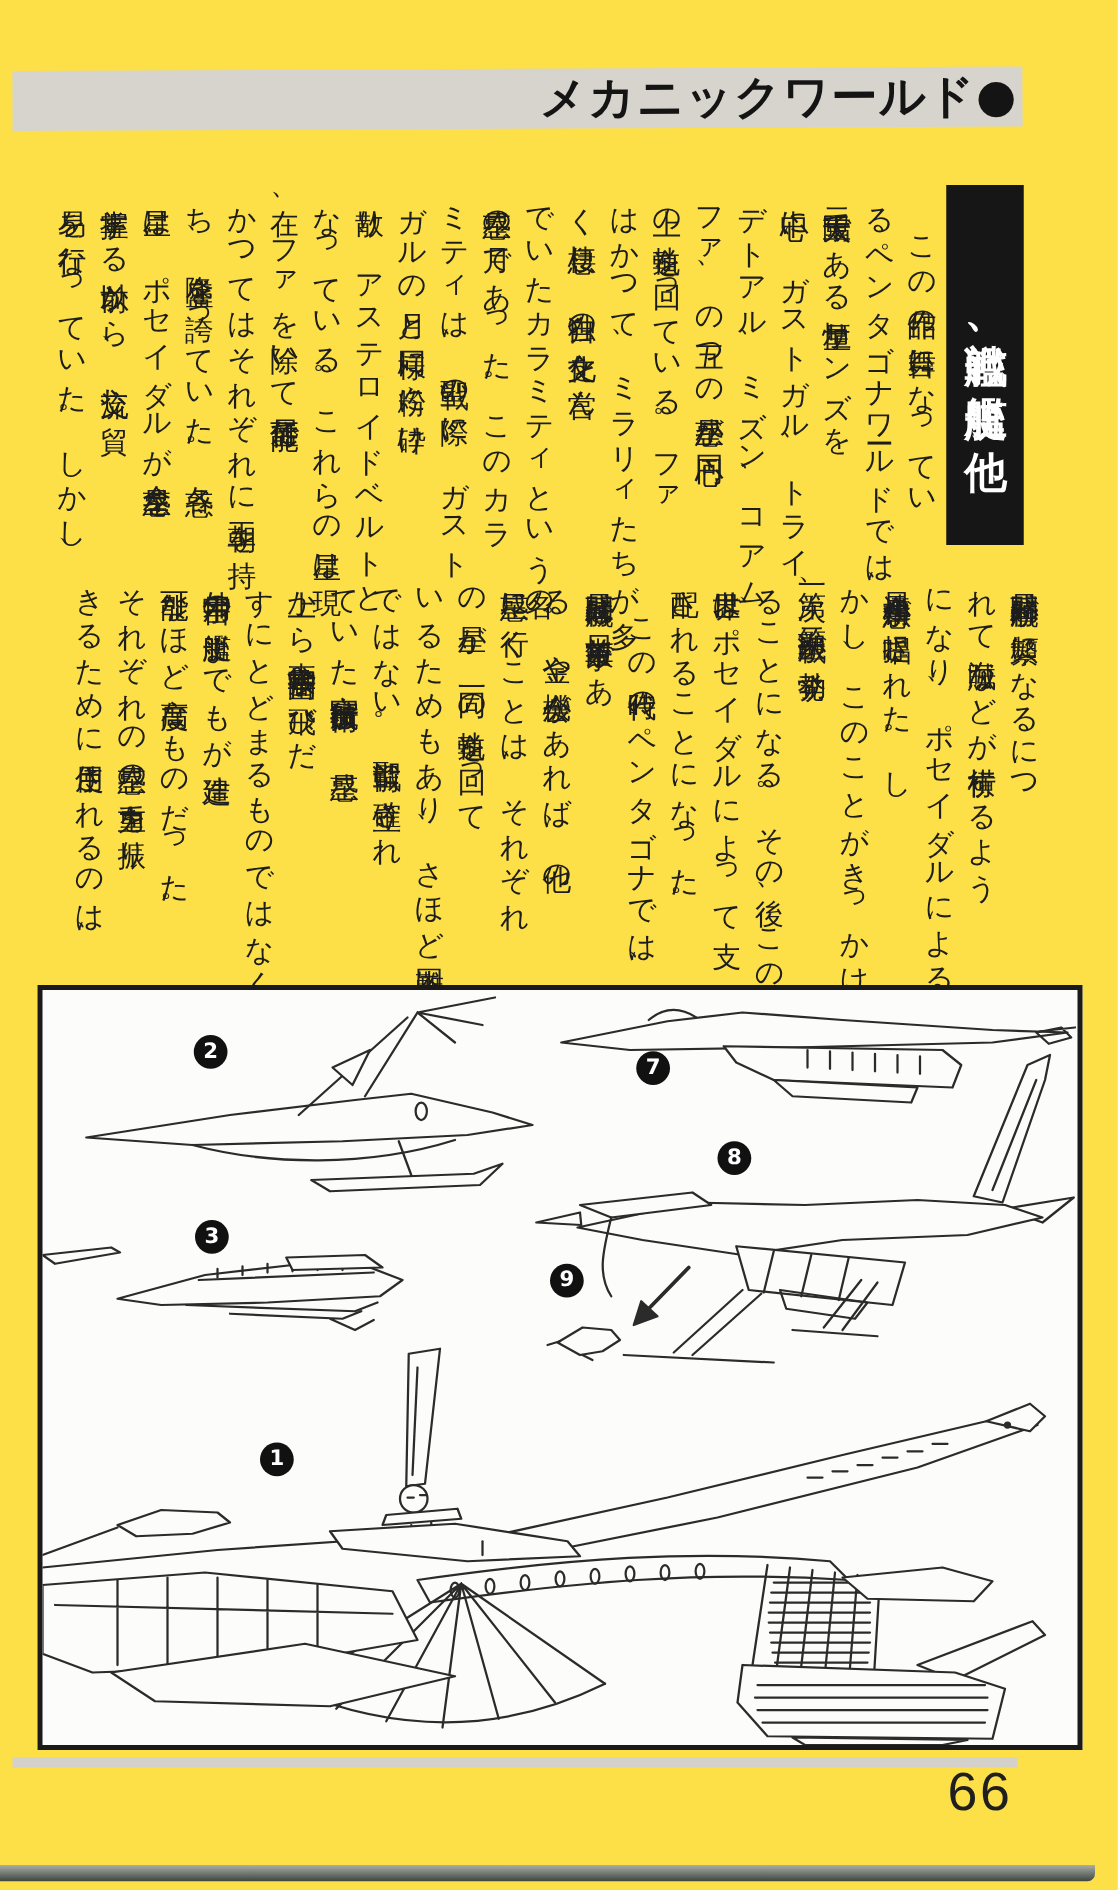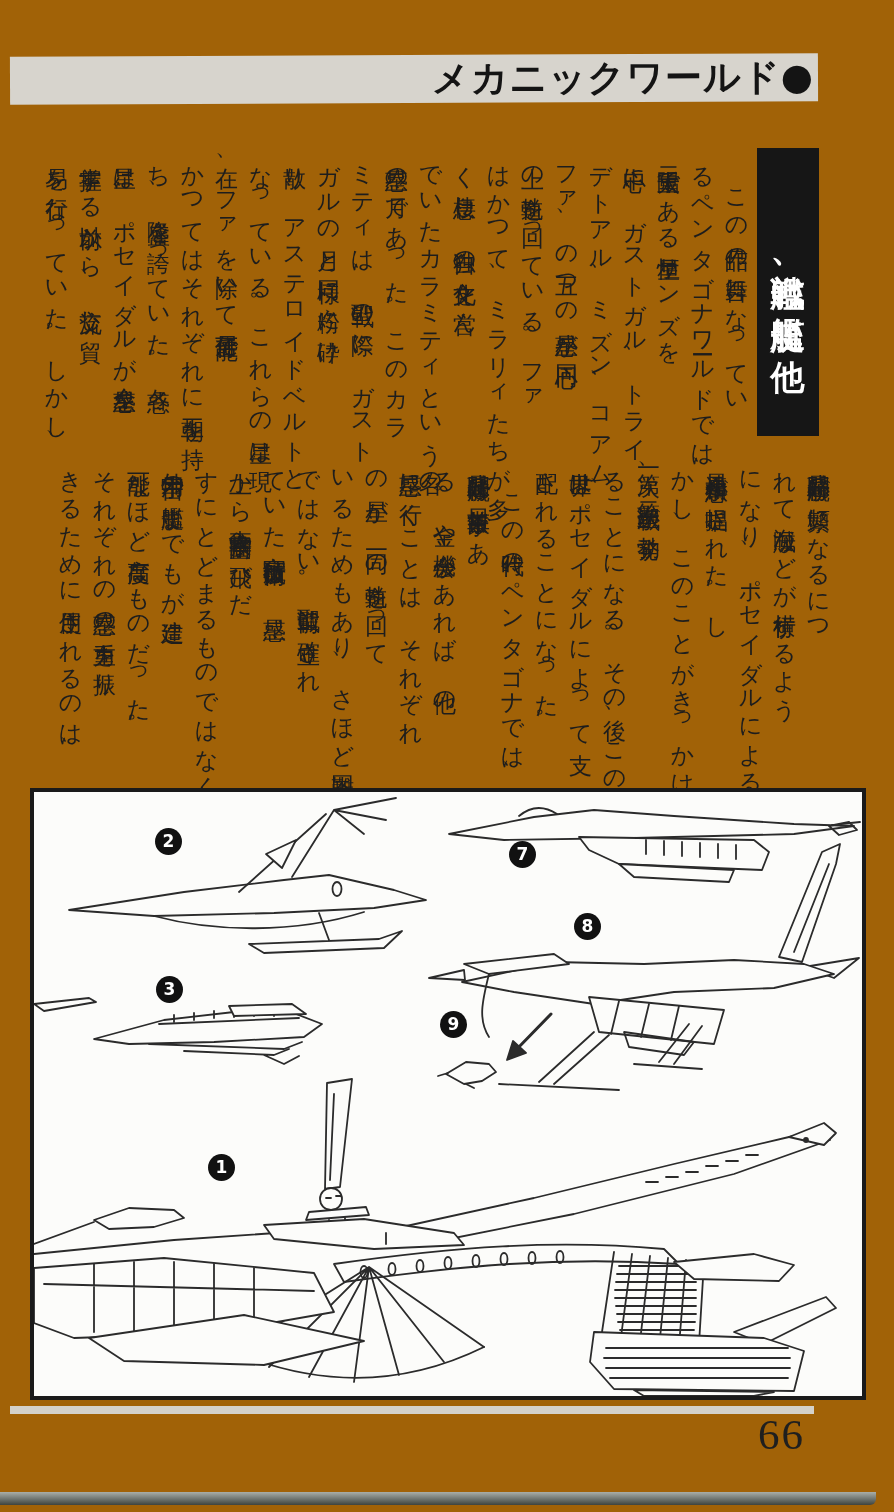--- a/index.html
+++ b/index.html
@@ -1,18 +1,18 @@
 <!DOCTYPE html>
 <html><head>
 <meta charset="utf-8">
 <style>
   html,body { margin:0; padding:0; background:#e8e6e1; }
   .page {
     position:relative; width:894px; height:1512px; margin:0 auto;
-    background:#a16207; overflow:hidden;
+    background:#fde047; overflow:hidden;
     font-family:"DejaVu Sans","Liberation Sans",sans-serif;
     color:#1c1c1c;
     text-align:right;
   }
   
   .banner {
     position:absolute; left:10px; top:55px; width:808px; height:48px;
     background:#d7d4cd;
     display:flex; align-items:center; justify-content:flex-end;
     padding-right:4px; box-sizing:border-box;
@@ -53,21 +53,21 @@
   .badge {
     position:absolute; width:27px; height:27px; border-radius:50%;
     background:#111; color:#fff; display:flex; align-items:center; justify-content:center;
     font-size:17px; font-weight:bold; line-height:1;
   }
 
   
   .strip { position:absolute; left:10px; top:1406px; width:804px; height:8px; background:#d4d1ca; }
   .page-number {
     position:absolute; left:758px; top:1410px;
-    font-family:Liberation Serif, serif;
+    font-family:Liberation Sans, sans-serif;
     font-size:43px; color:#1f1f1f; letter-spacing:2px;
   }
   .bottom-band {
     position:absolute; left:0; top:1492px; width:876px; height:13px;
     background:linear-gradient(#a9aea8,#3e443f);
     border-radius:0 0 6px 0;
   }
 </style>
 </head>
 <body>

